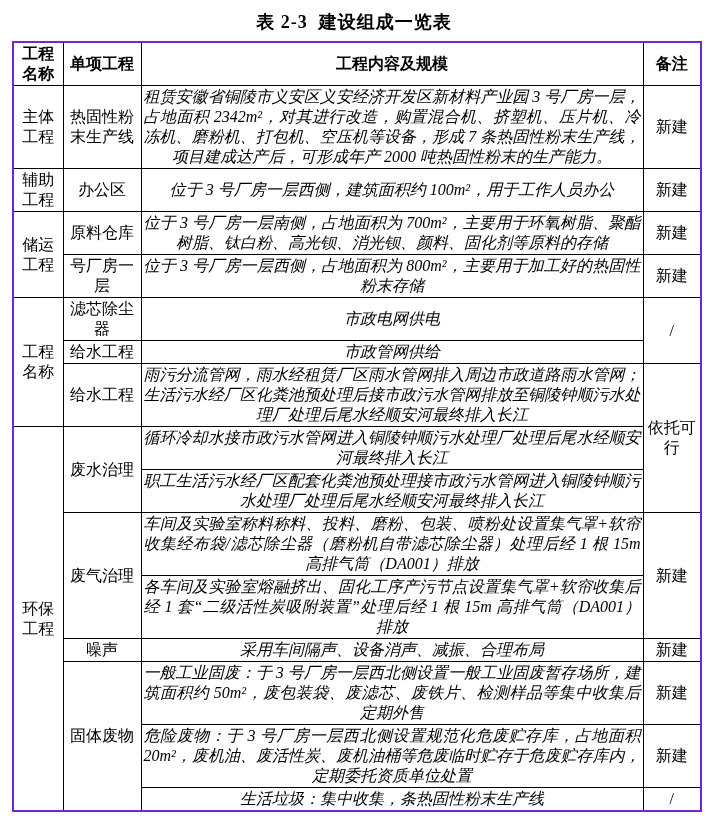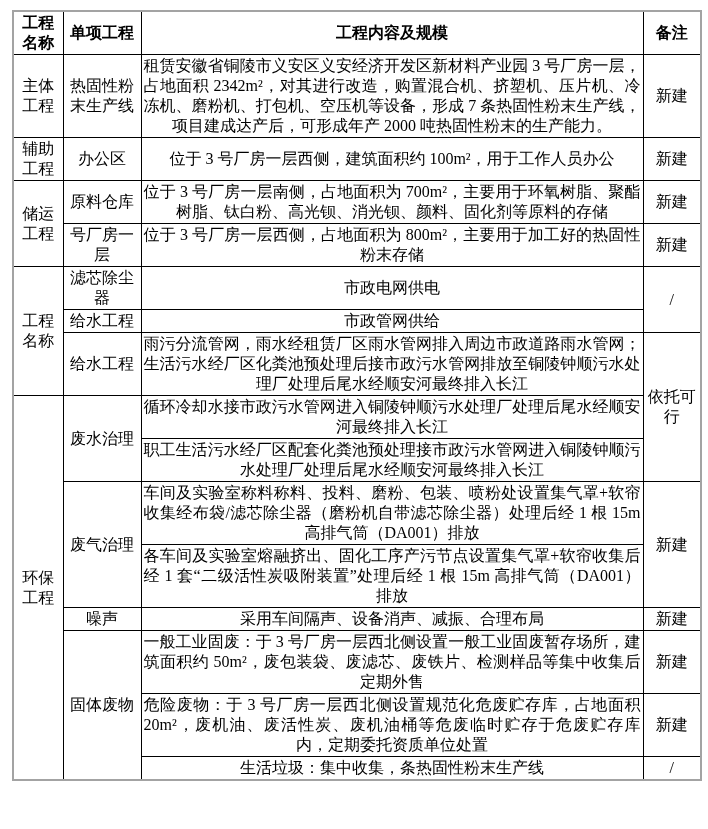--- a/index.html
+++ b/index.html
@@ -10,43 +10,45 @@
     -webkit-font-smoothing:antialiased;
   }
   .page{padding-top:10px;}
   .doc-title{
     font-size:18px;font-weight:bold;text-align:center;
     margin:0 0 7px 0;white-space:pre;letter-spacing:1px;
   }
   table.overview{
     border-collapse:collapse;table-layout:fixed;
     margin-left:12px;width:688px;
-    border:2px solid #a3a3a3;
+    border:2px solid #6d28d9;
   }
   table.overview th, table.overview td{
     border:1px solid #000;
     font-size:16px;line-height:20px;
     vertical-align:middle;
     padding:1px 2px;
     overflow:hidden;
   }
   th{font-weight:bold;text-align:center;}
   td.group, td.item, td.remark{text-align:center;}
   td.content{
     text-align:justify;
     text-align-last:center;
     -moz-text-align-last:center;
     padding:1px 5px;
+    font-style:italic;
   }
 </style>
 </head>
 <body>
 
 <div class="page">
 
+  <div class="doc-title">表 2-3  建设组成一览表</div>
 
   <table class="overview">
     <colgroup>
       <col style="width:50px">
         <col style="width:78px">
         <col style="width:502px">
         <col style="width:58px">
     </colgroup>
     <tbody>
       <tr>

